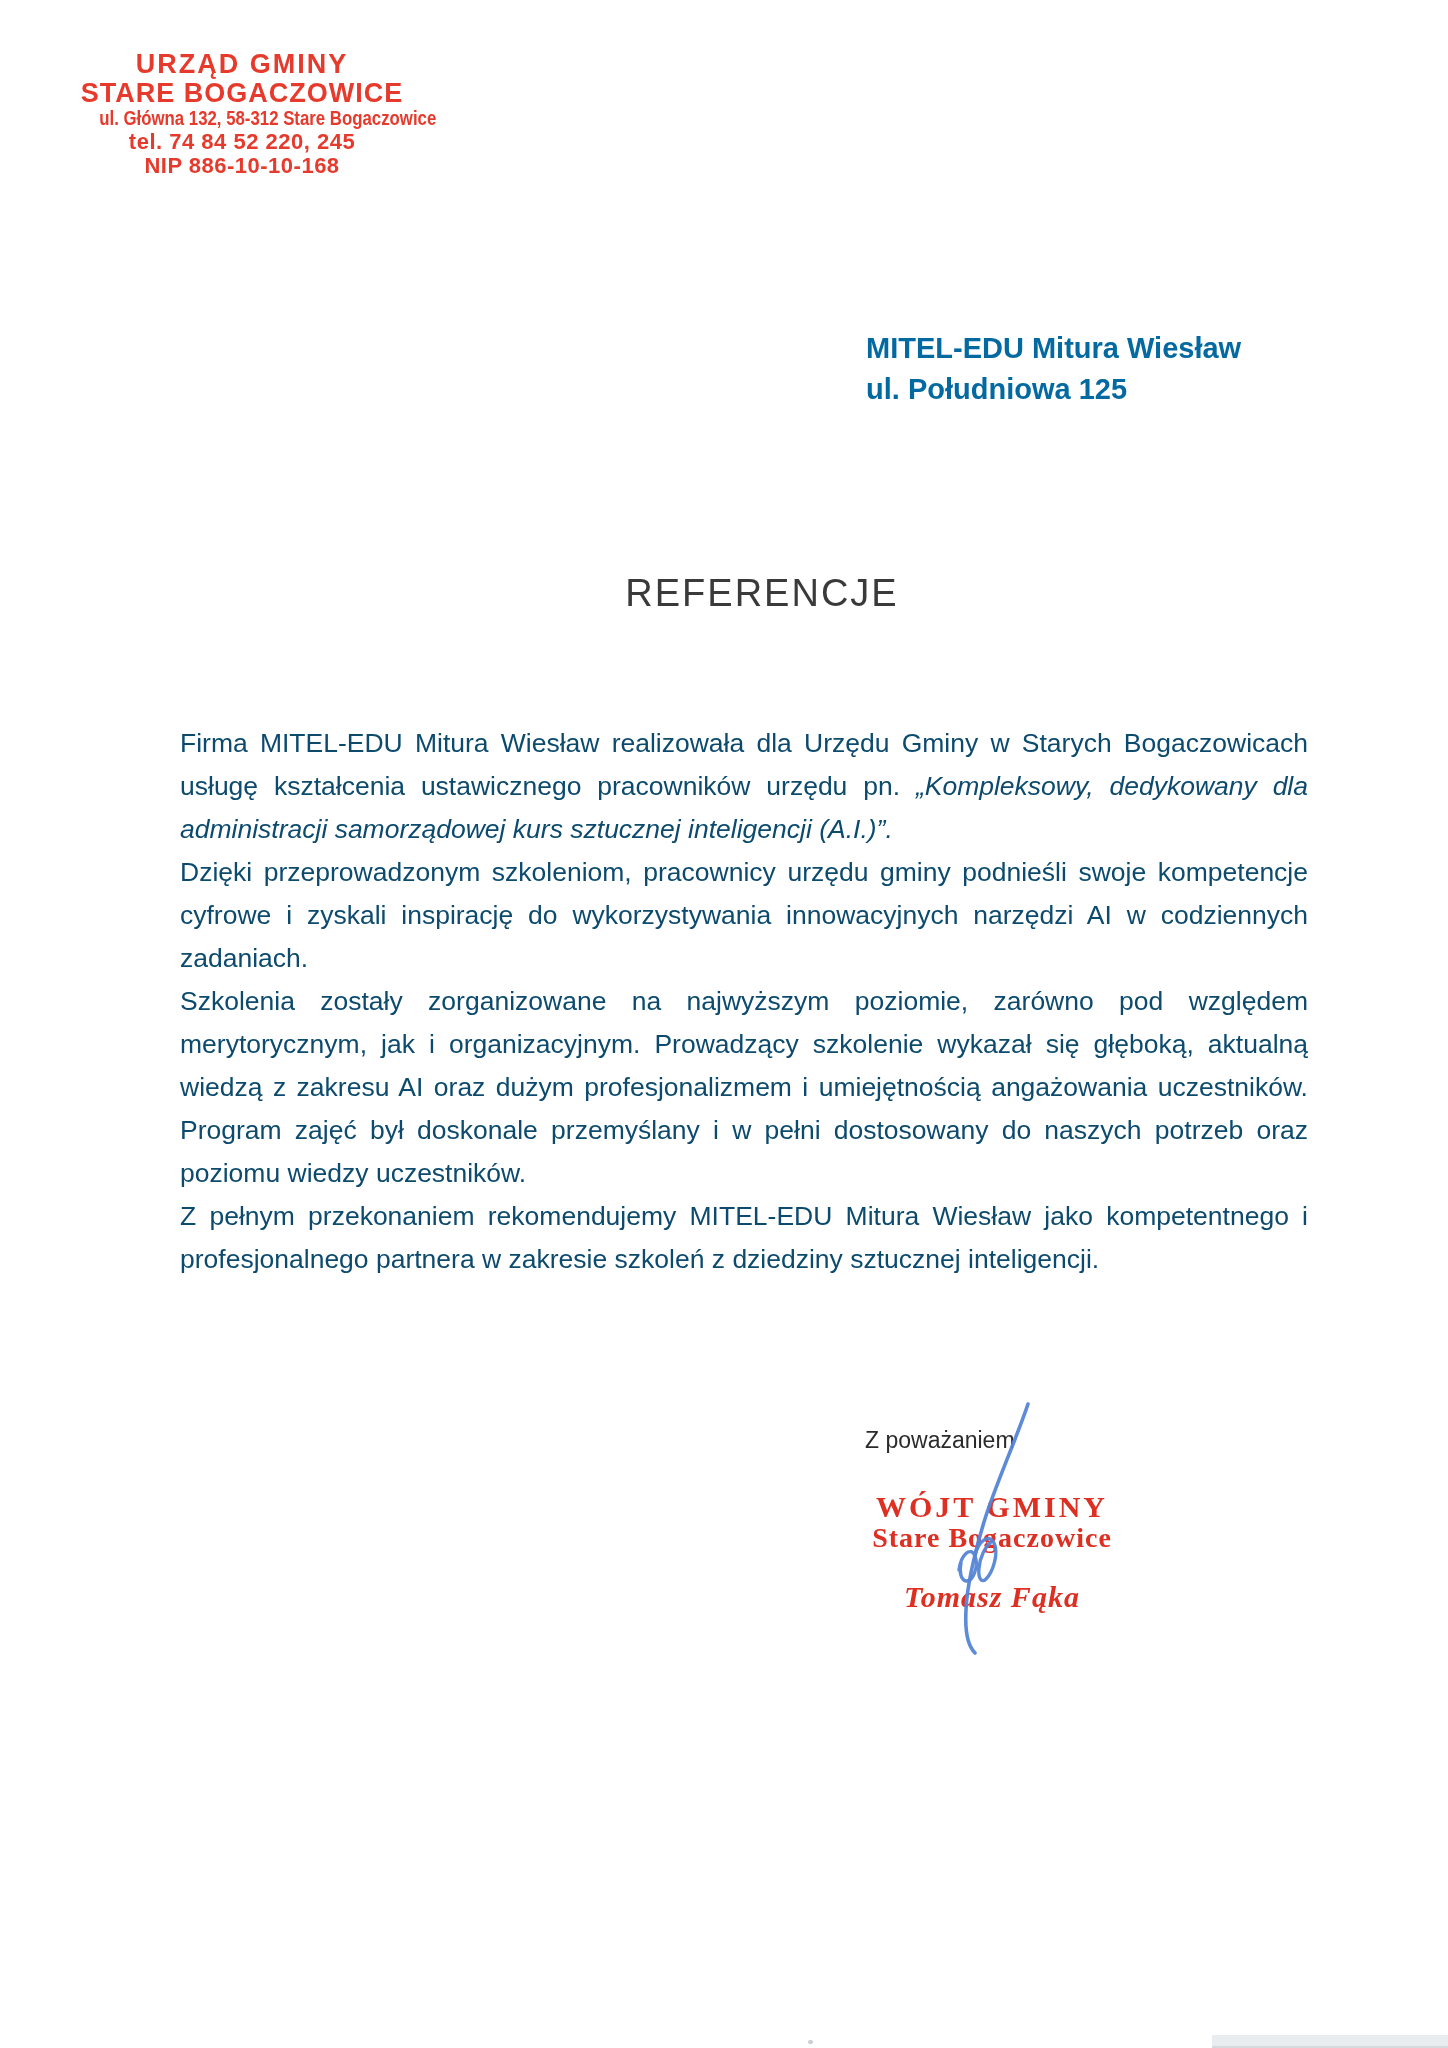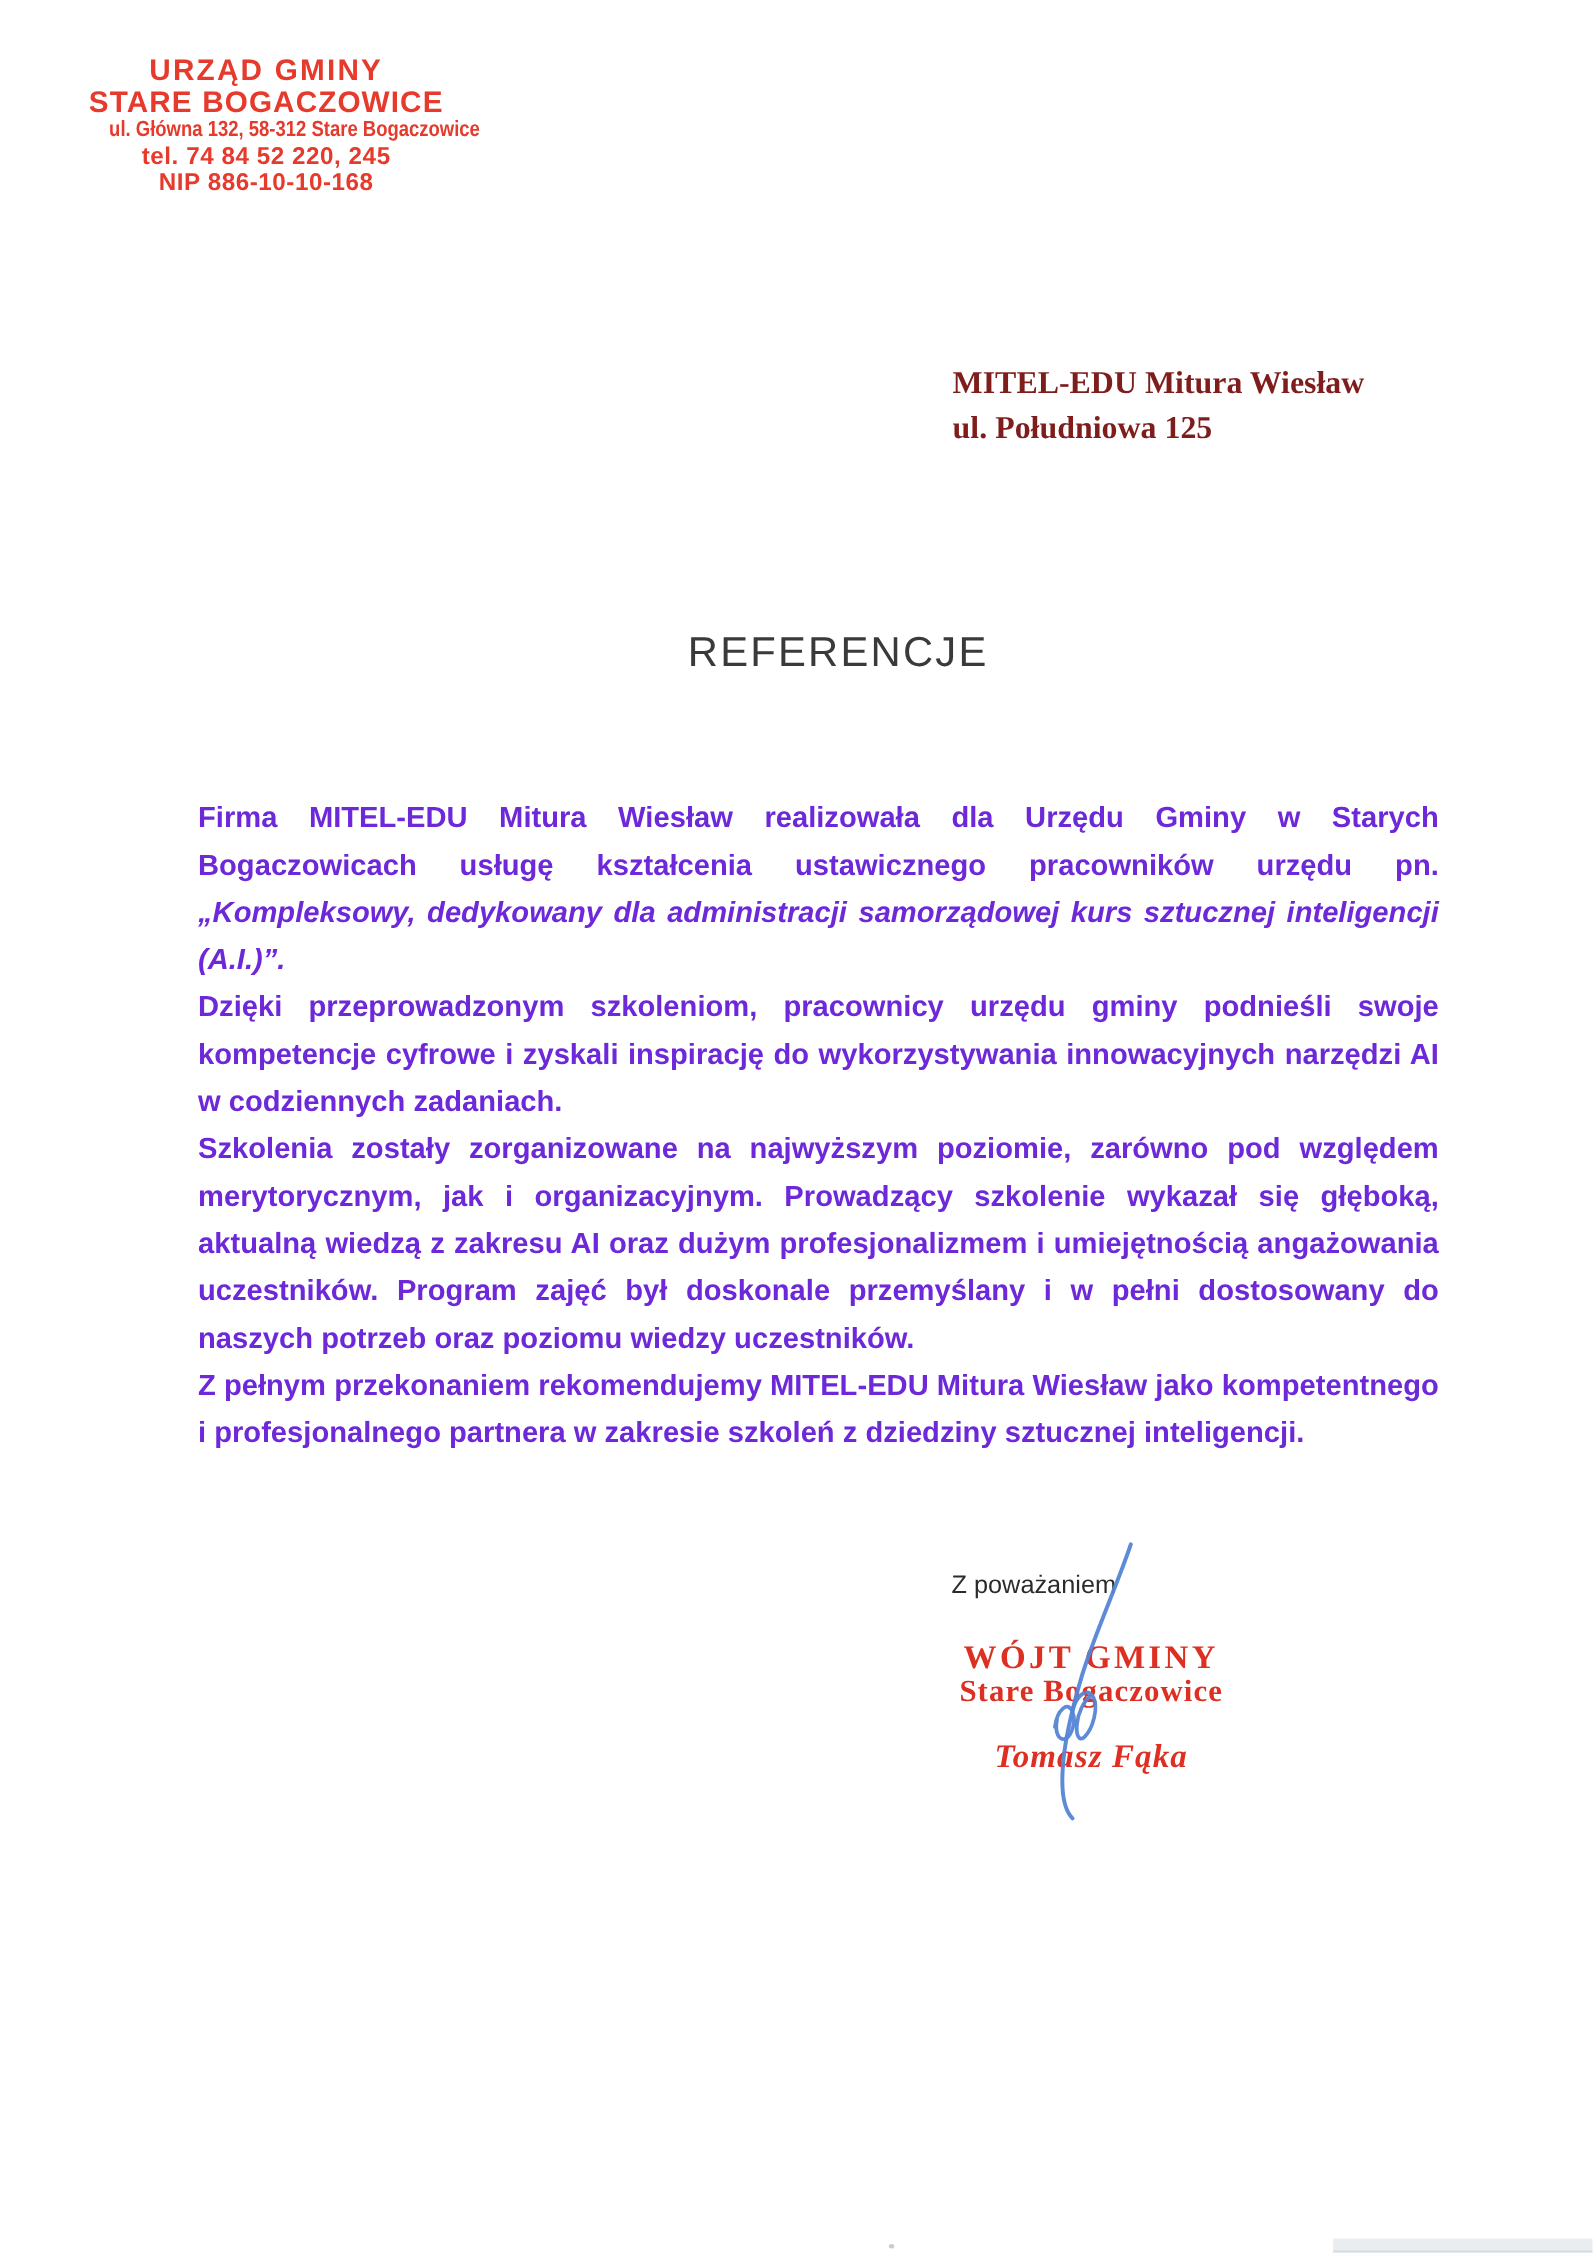--- a/index.html
+++ b/index.html
@@ -25,35 +25,34 @@
 
   
   .dateline{
     position:absolute;top:176px;right:138px;
     font-size:26px;color:#333;
   }
 
   
   .recipient{
     position:absolute;left:866px;top:328px;
-    font-size:29px;font-weight:bold;line-height:41px;color:#7f1d1d;font-family:Liberation Serif, serif;
+    font-size:29px;font-weight:bold;line-height:41px;color:#0369a1;
   }
 
   
   .title{
     position:absolute;left:0;top:572px;width:100%;
     text-align:center;font-size:38px;letter-spacing:2px;color:#3a3a3a;padding-left:38px;
   }
 
   
   .body{
     position:absolute;left:180px;top:722px;width:1128px;
-    font-size:26.5px;line-height:43px;color:#6d28d9;
+    font-size:26.5px;line-height:43px;color:#0c4a6e;
     text-align:justify;
-    font-weight:bold;
   }
   .body p{margin:0;}
   .body .it{font-style:italic;}
 
   
   .closing{
     position:absolute;left:865px;top:1427px;
     font-size:23px;color:#2b2b2b;
   }
   .sig-stamp{

